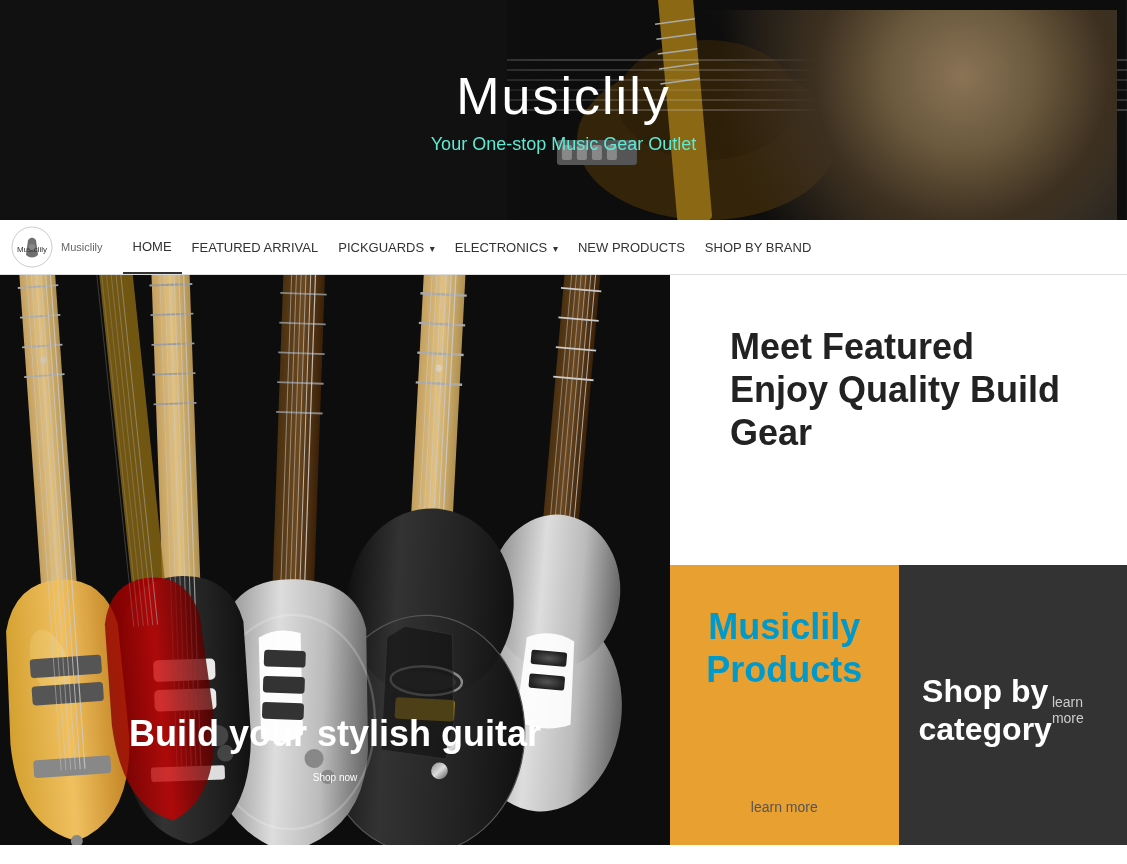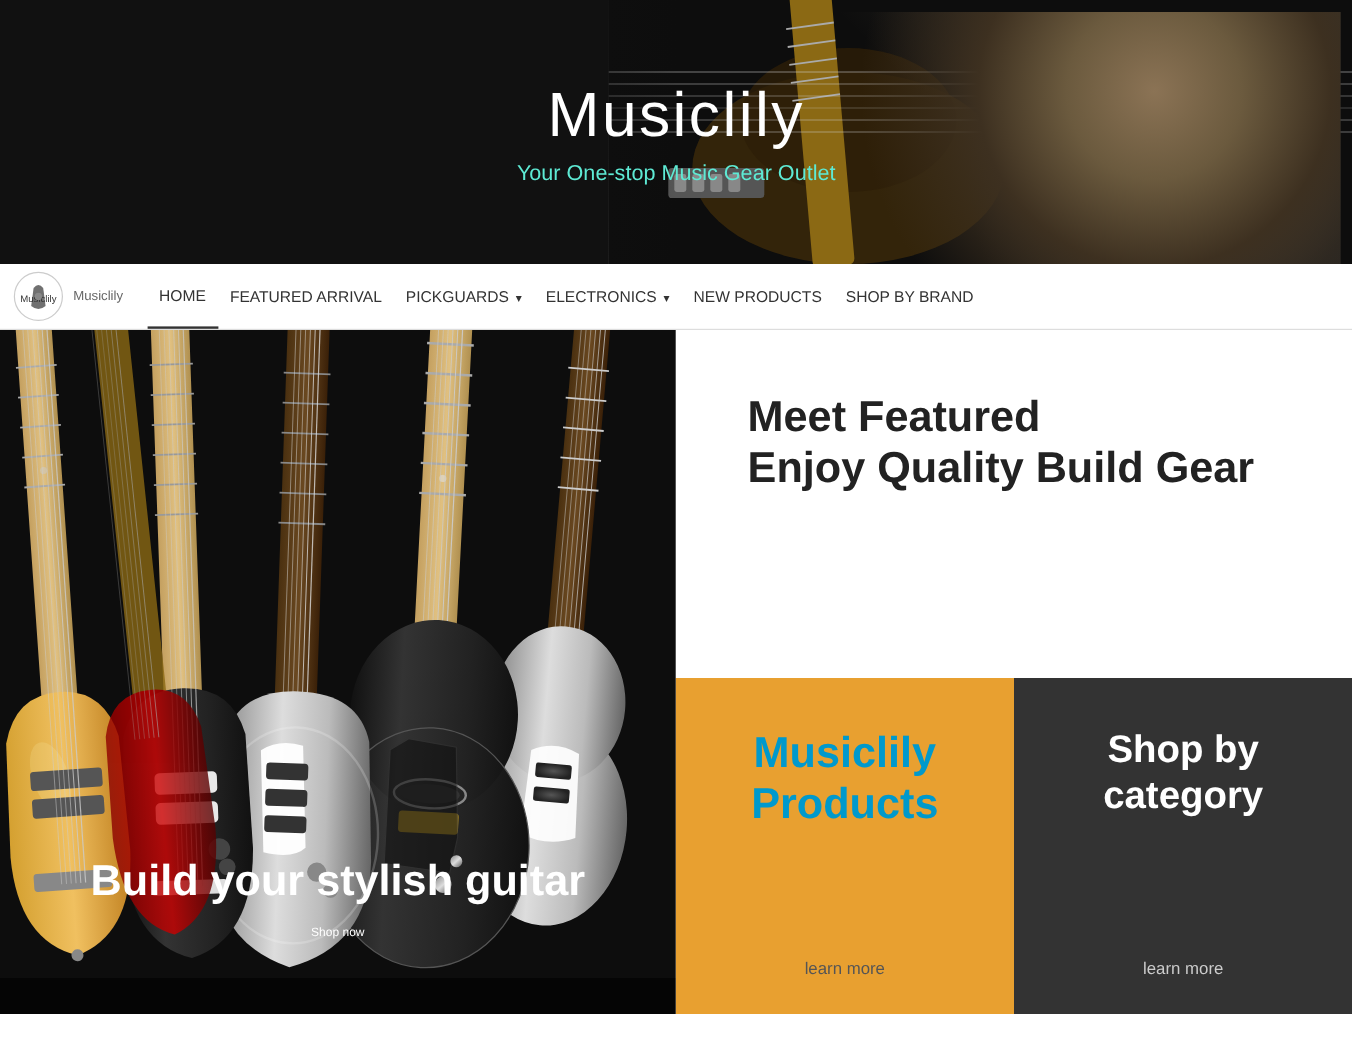--- a/index.html
+++ b/index.html
@@ -120,21 +120,21 @@
 
     
     .main-content {
       display: flex;
       width: 100%;
       min-height: 570px;
     }
 
     
     .guitars-panel {
-      width: 563px;
+      width: 670px;
       min-height: 570px;
       background: #1a1a1a;
       position: relative;
       overflow: hidden;
       flex-shrink: 0;
     }
     .guitars-overlay-text {
       position: absolute;
       bottom: 60px;
       left: 0;
@@ -202,21 +202,21 @@
     }
     .learn-more {
       font-size: 14px;
       color: #555;
       cursor: pointer;
     }
     .shop-category-panel {
       flex: 1;
       background: #333;
       display: flex;
-      flex-direction: column;
+      flex-direction: row;
       align-items: center;
       justify-content: space-between;
       padding: 40px 20px 30px;
       cursor: pointer;
     }
     .shop-cat-title {
       font-size: 32px;
       font-weight: bold;
       color: white;
       text-align: center;

